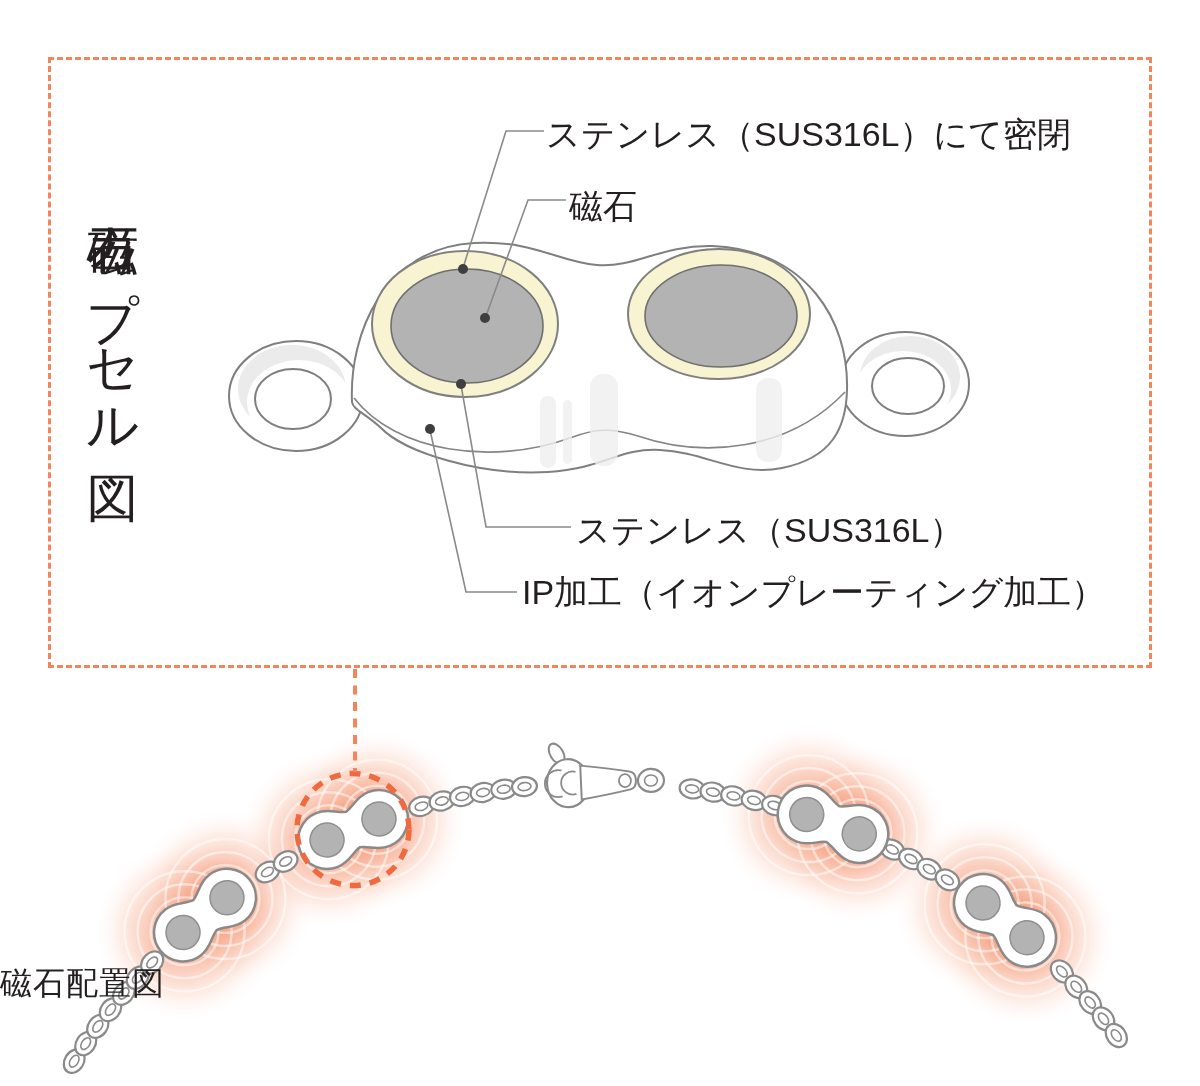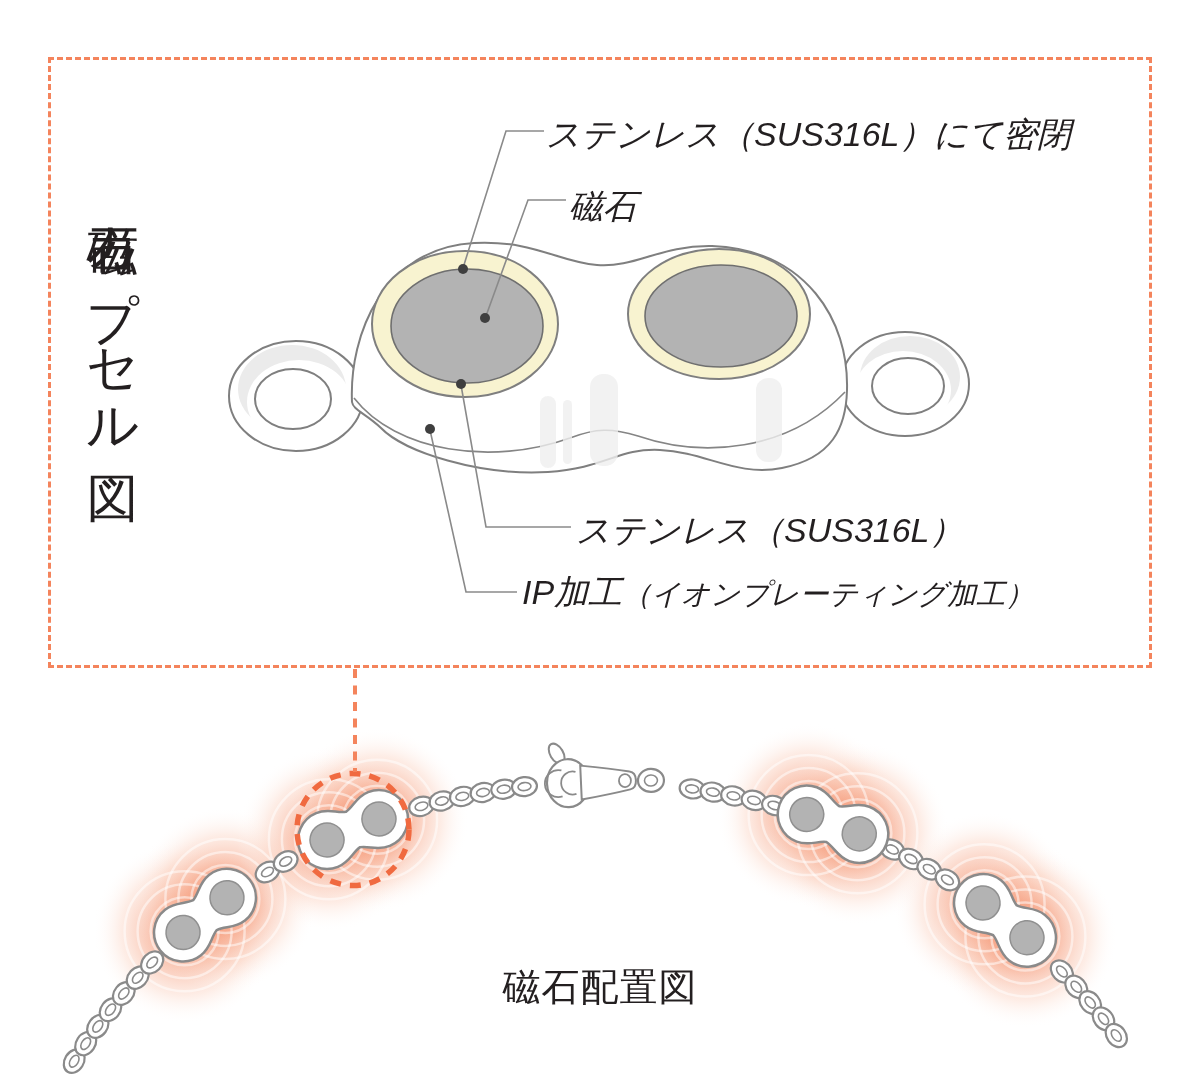--- a/index.html
+++ b/index.html
@@ -11,30 +11,30 @@
     position:absolute;left:48px;top:57px;width:1098px;height:605px;
     border:3px dashed #F4845C;
   }
   .vtitle{
     position:absolute;left:86px;top:186px;
     writing-mode:vertical-rl;text-orientation:upright;
     font-size:52px;line-height:1.02;letter-spacing:2px;font-weight:400;
     white-space:nowrap;
   }
   .callout{
-    position:absolute;font-size:34px;white-space:nowrap;font-weight:400;font-style:italic;
+    position:absolute;font-size:34px;white-space:nowrap;font-weight:400;
   }
   #callout-seal{left:546px;top:112px;}
   #callout-magnet{left:569px;top:184px;}
   #callout-stainless{left:576px;top:508px;}
   #callout-ip{left:522px;top:570px;}
-  #callout-ip .sub{font-size:29px;}
+  #callout-ip .sub{font-size:34px;}
   .caption{
-    position:absolute;left:0;right:0;top:962px;text-align:center;
-    font-size:38px;font-weight:400;letter-spacing:1px;
+    position:absolute;left:0;right:0;top:962px;text-align:left;
+    font-size:32px;font-weight:400;letter-spacing:1px;
   }
   svg.layer{position:absolute;left:0;top:0;pointer-events:none;}
 </style>
 </head>
 <body>
 
 <div class="stage">
 
   <div class="dashed-box"></div>
 

